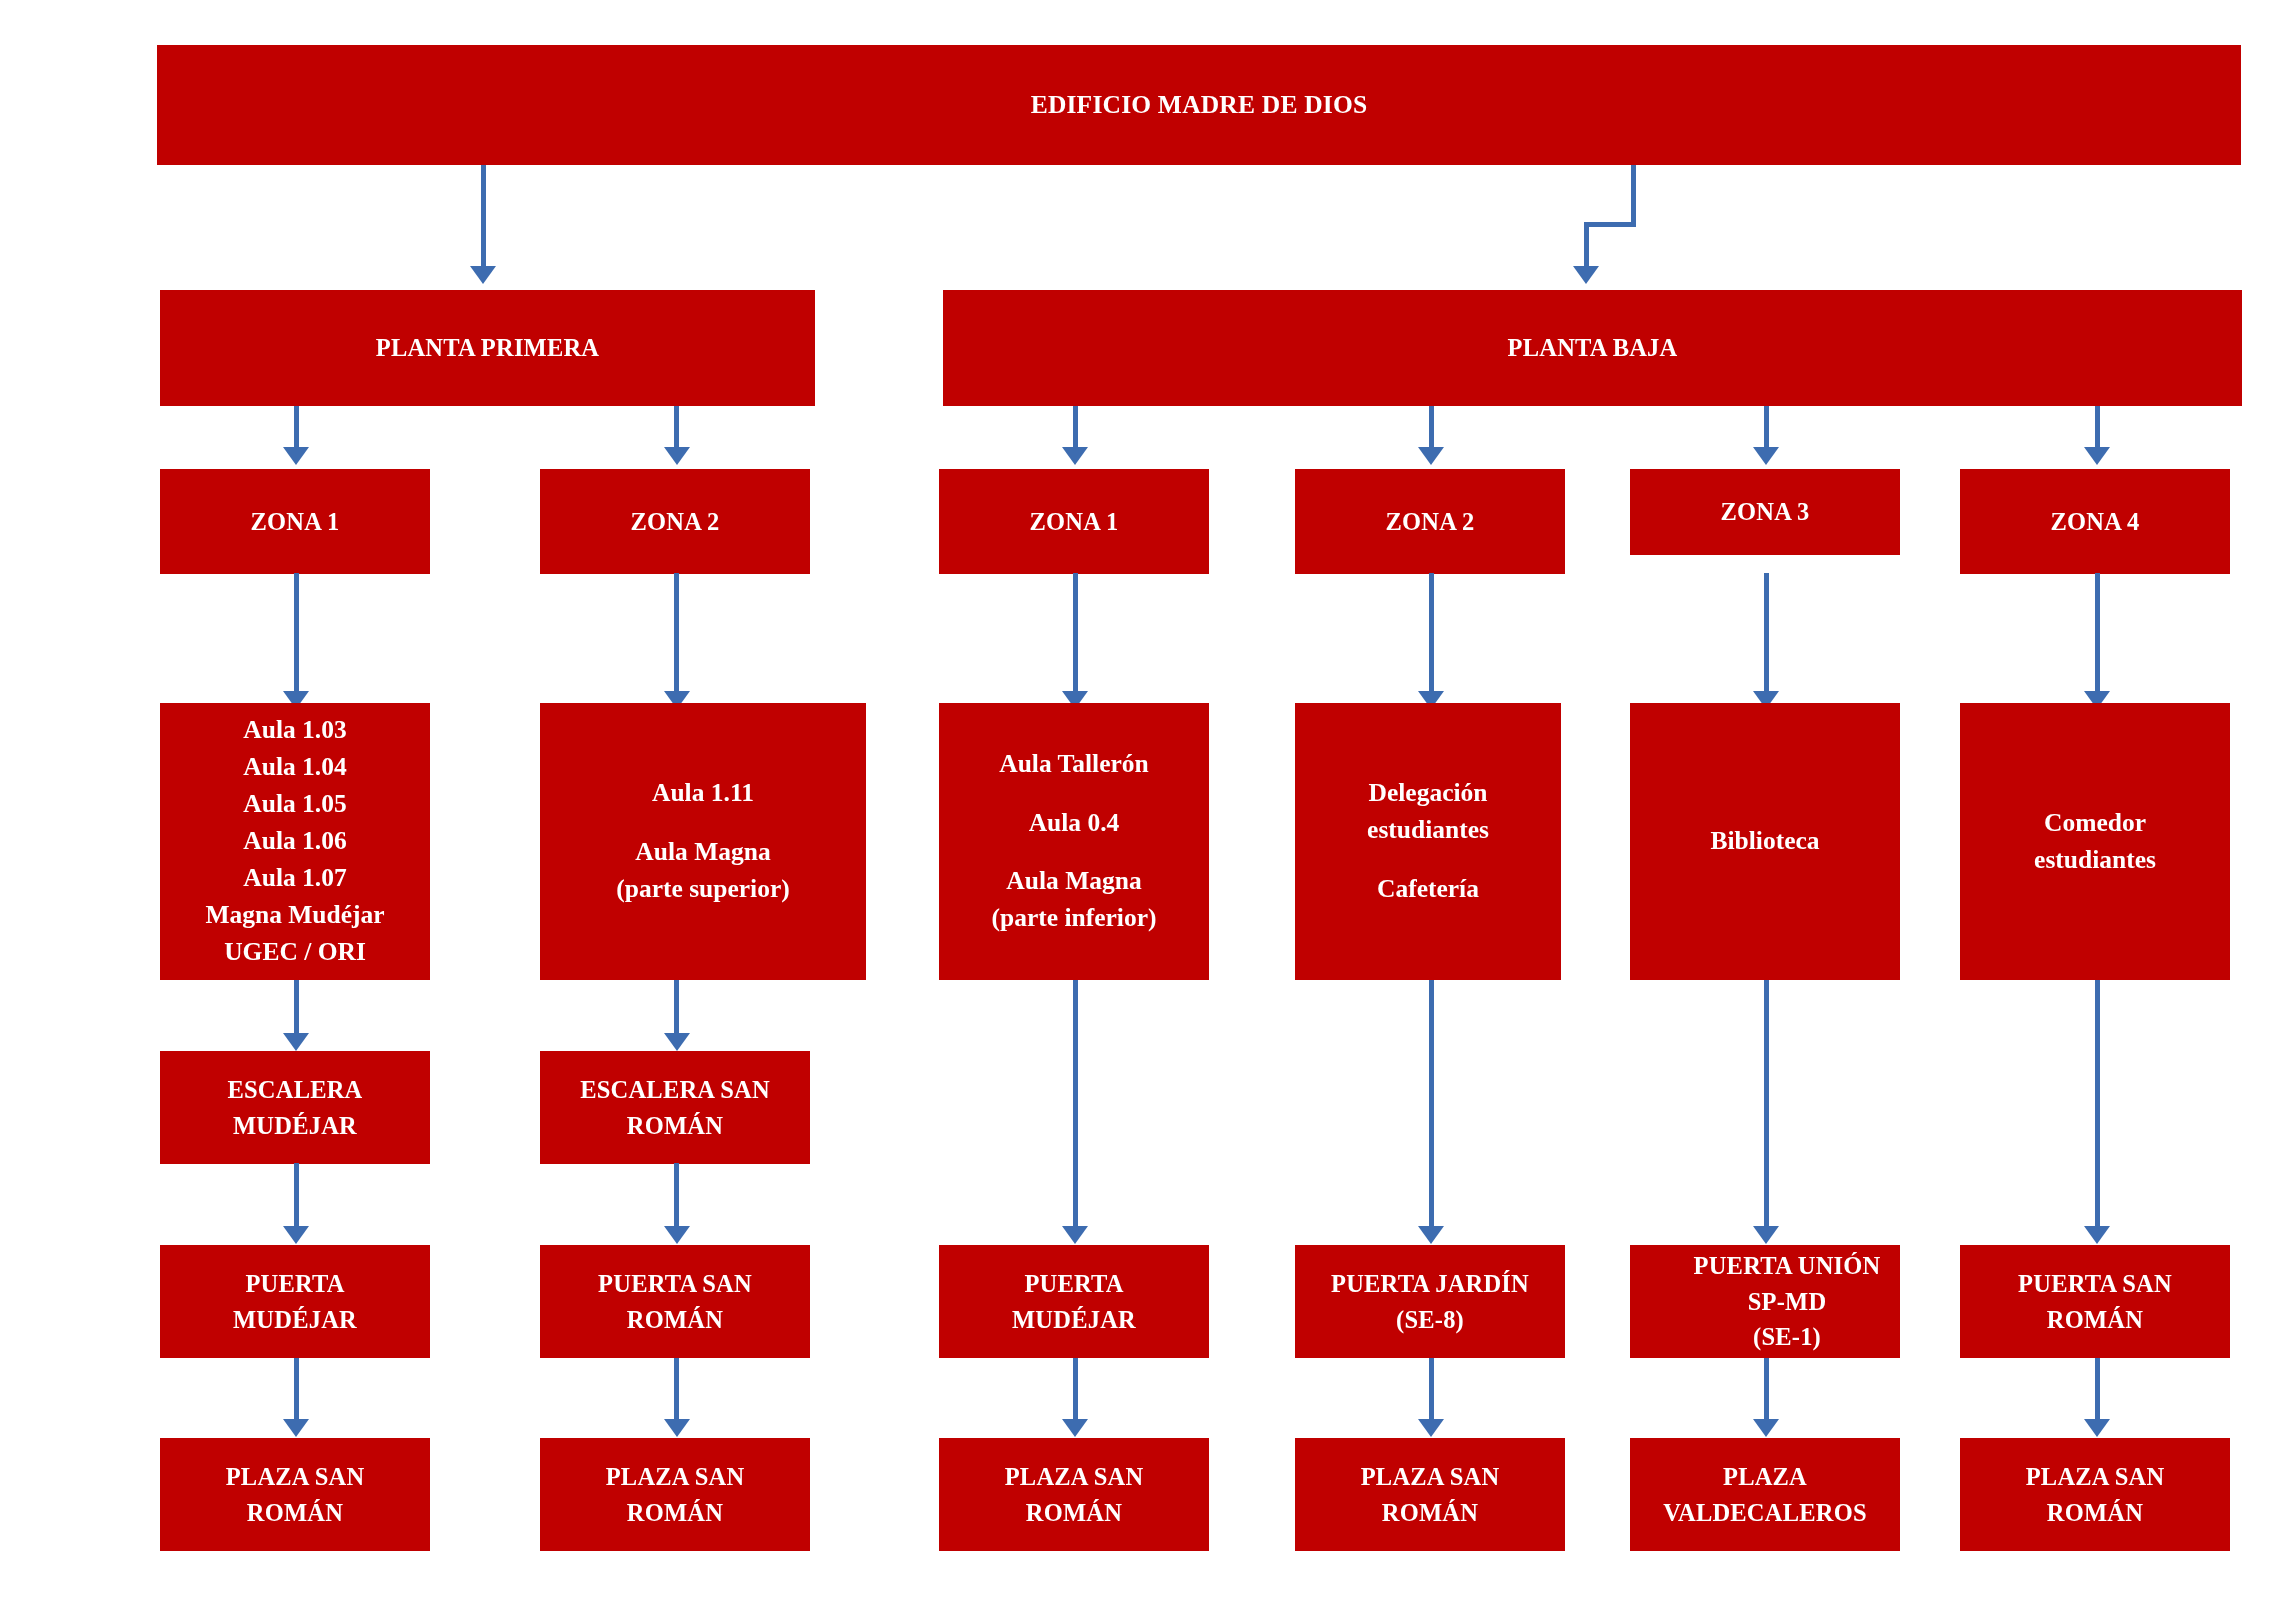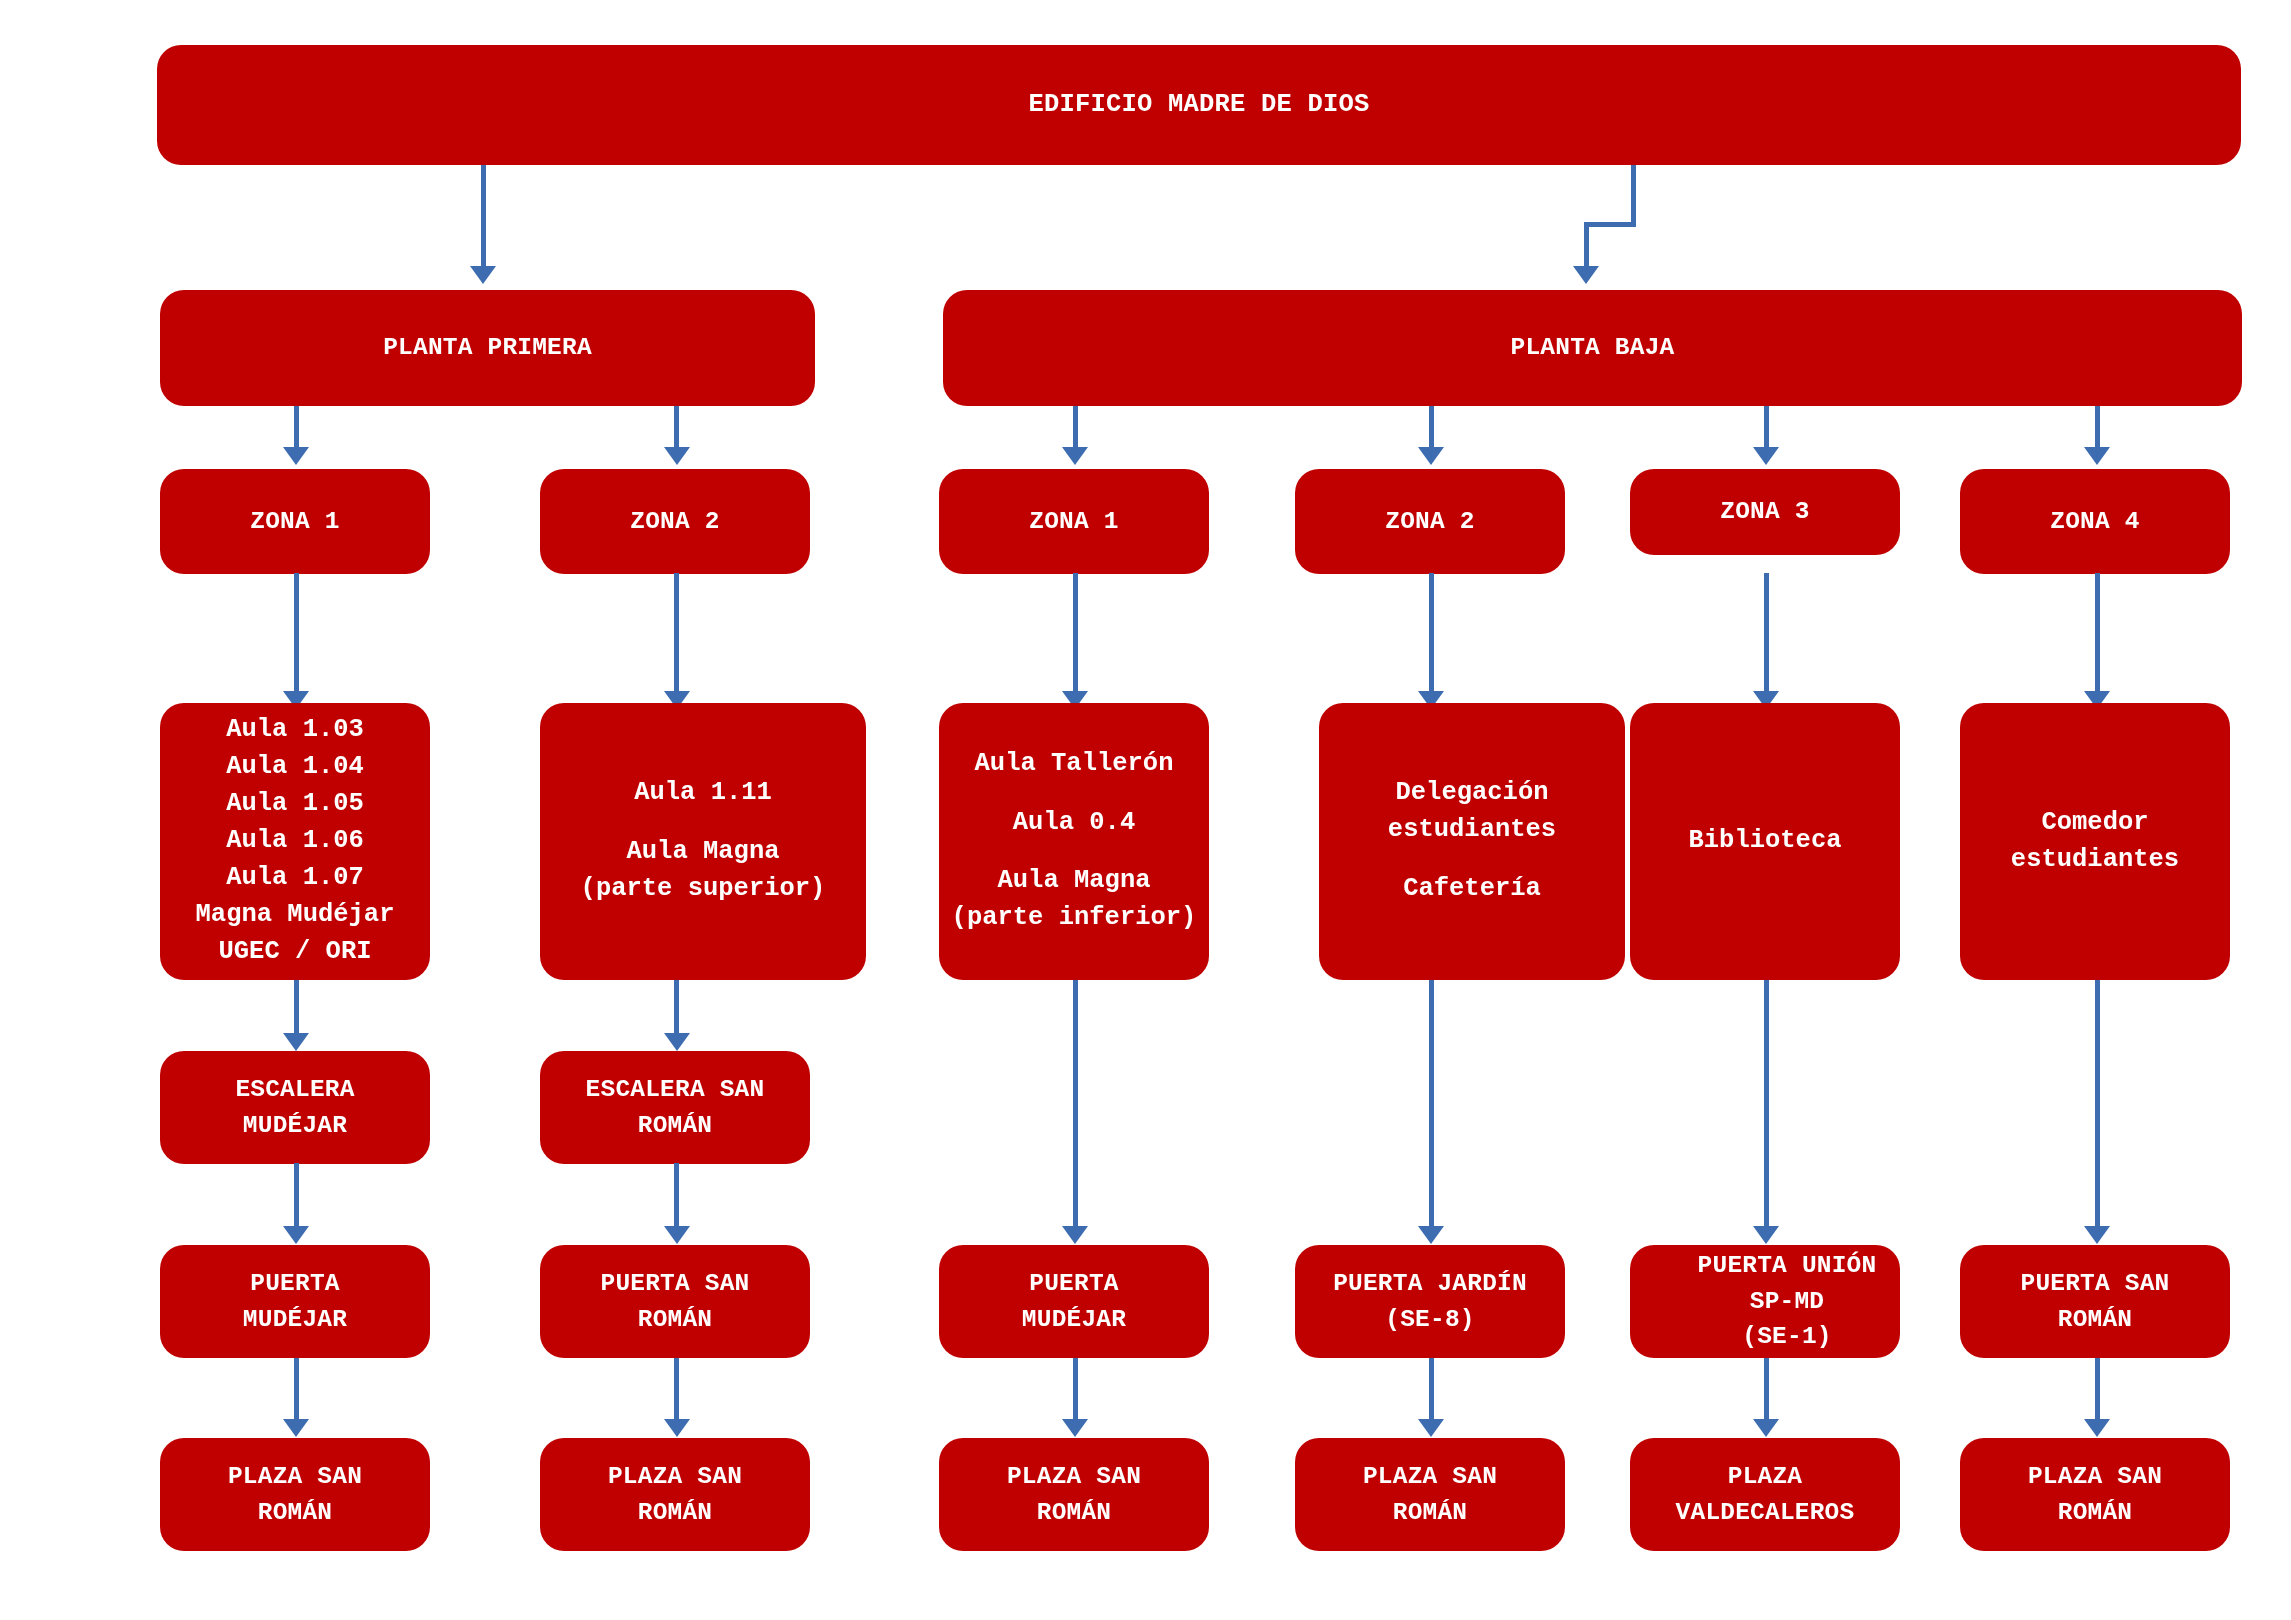--- a/index.html
+++ b/index.html
@@ -20,22 +20,21 @@
   .node {
     position: absolute;
     background: #C00000;
     color: #ffffff;
     display: flex;
     align-items: center;
     justify-content: center;
     text-align: center;
     box-sizing: border-box;
     line-height: 1.45;
-    font-family: Liberation Mono, monospace;
-    border-radius: 24px;
+    font-family: Liberation Serif, serif;
   }
   .node .lines {
     width: 100%;
     padding: 0 5.9px;
     box-sizing: border-box;
   }
   .node .ln { display: block; }
   .node .gap { display: block; height: 0.85em; }
 
   .t-title   { font-size: 25.5px; font-weight: bold; letter-spacing: 0.2px; }
@@ -183,21 +182,21 @@
     <span class="lines">
       <span class="ln">Aula Tallerón</span>
       <span class="gap"></span>
       <span class="ln">Aula 0.4</span>
       <span class="gap"></span>
       <span class="ln">Aula Magna</span>
       <span class="ln">(parte inferior)</span>
     </span>
   </div>
 
-  <div class="node t-room" style="left:1295px; top:703px; width:306px; height:277px;margin-left:24px;">
+  <div class="node t-room" style="left:1295px; top:703px; width:266px; height:277px;">
     <span class="lines">
       <span class="ln">Delegación</span>
       <span class="ln">estudiantes</span>
       <span class="gap"></span>
       <span class="ln">Cafetería</span>
     </span>
   </div>
 
   <div class="node t-room" style="left:1630px; top:703px; width:270px; height:277px;">
     <span class="lines">

